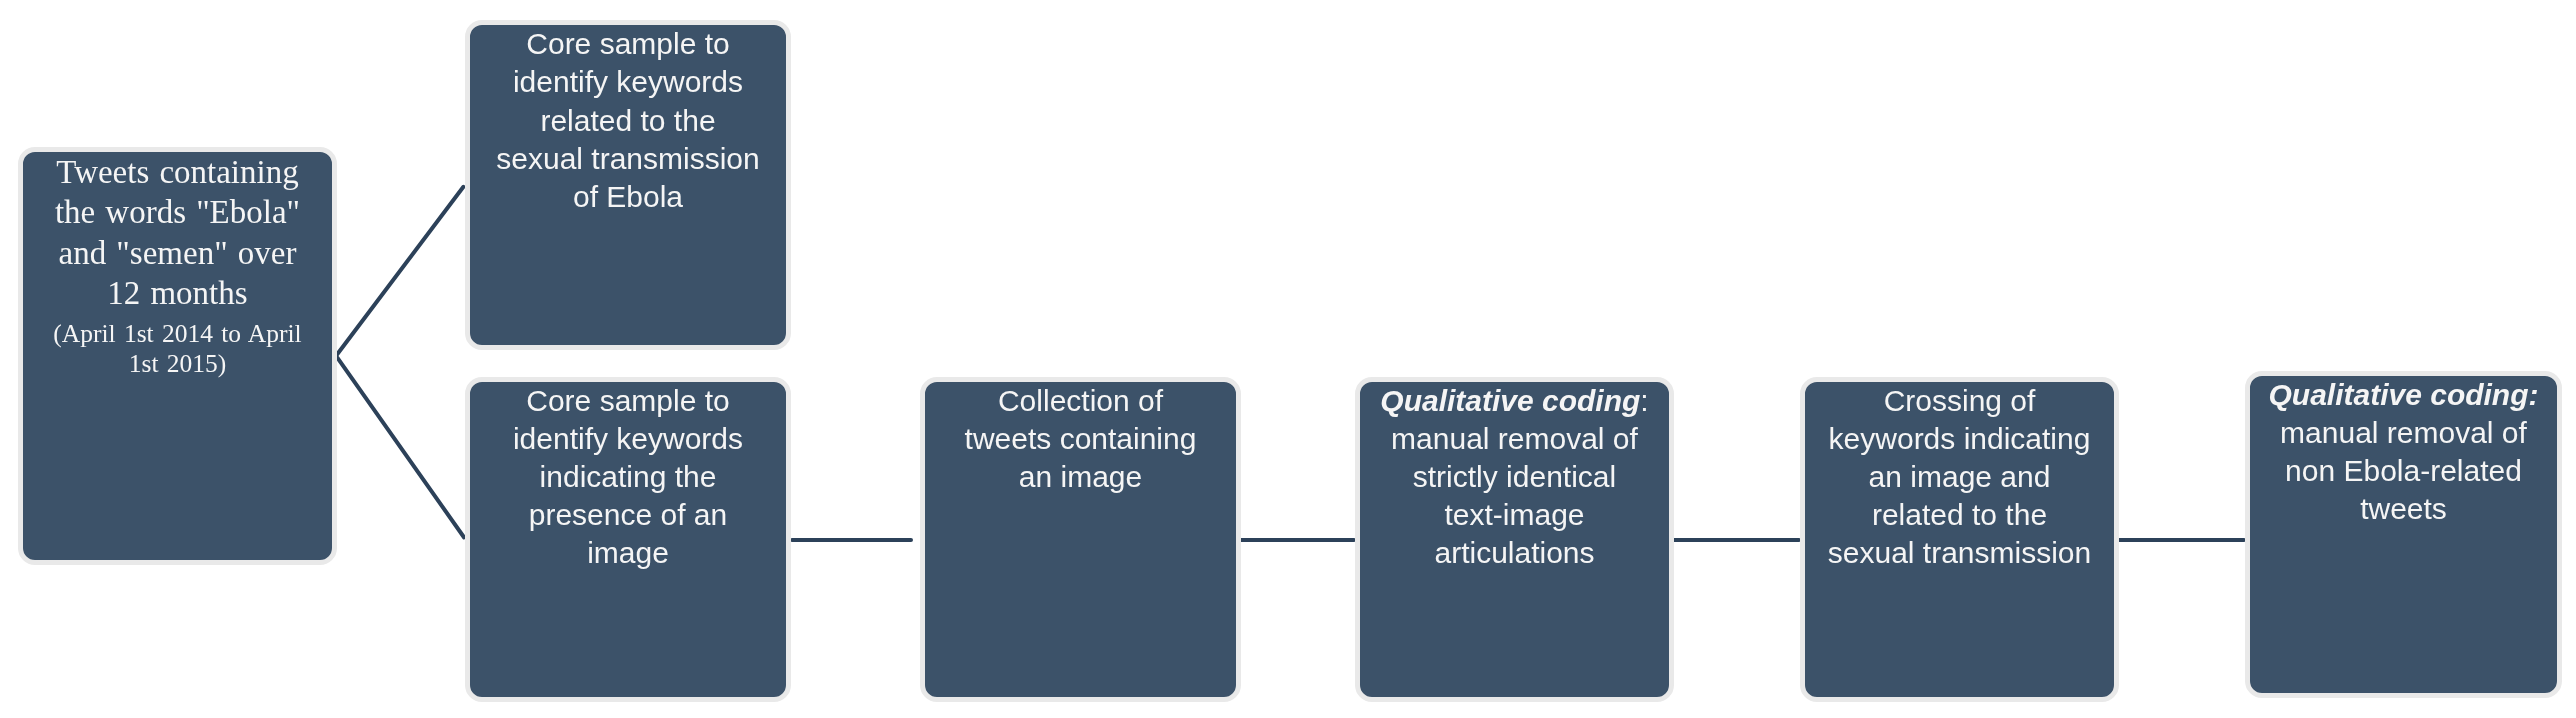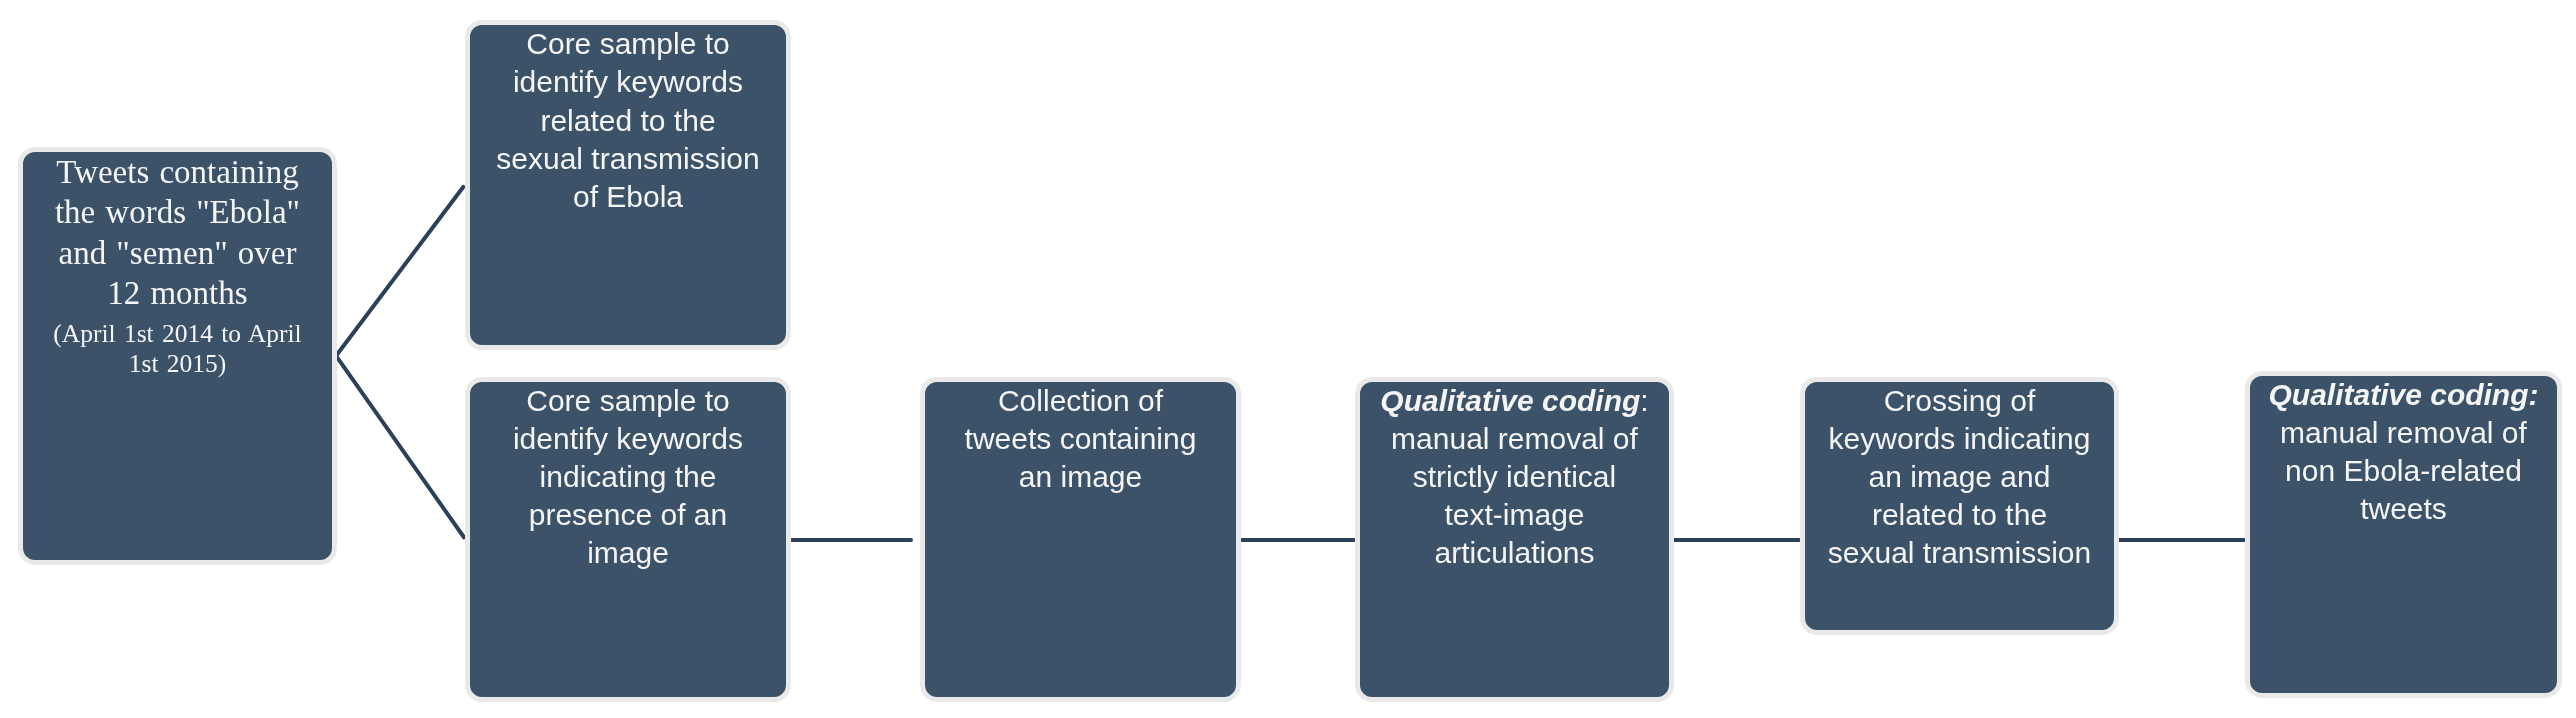--- a/index.html
+++ b/index.html
@@ -27,21 +27,21 @@
   .sans-node p { font-size: 30px; line-height: 1.27; }
   .txt { white-space: pre-line; }
   .it { font-style: italic; font-weight: bold; }
 
   
   #b1 { left: 18px;   top: 147px; width: 319px; height: 418px; }
   #b2 { left: 465px;  top: 20.4px;  width: 326px; height: 330px; }
   #b3 { left: 465px;  top: 377px; width: 326px; height: 325px; }
   #b4 { left: 912px; top: 377px; width: 321px; height: 325px; margin-left: 8px; }
   #b5 { left: 1355px; top: 377px; width: 319px; height: 325px; }
-  #b6 { left: 1800px; top: 377px; width: 319px; height: 258px; }
+  #b6 { left: 1800px; top: 377px; width: 319px; height: 325px; }
   #b7 { left: 2245px; top: 371px; width: 317px; height: 327px; }
 
   
   .serif-node { font-family: "Liberation Serif", "DejaVu Serif", serif; word-spacing: 0.16em; }
   .serif-node .main { font-size: 33px; line-height: 1.22; }
   .serif-node .note { font-size: 25.5px; line-height: 1.18; margin-top: 6px; }
 
   
   .conn {
     position: absolute;

